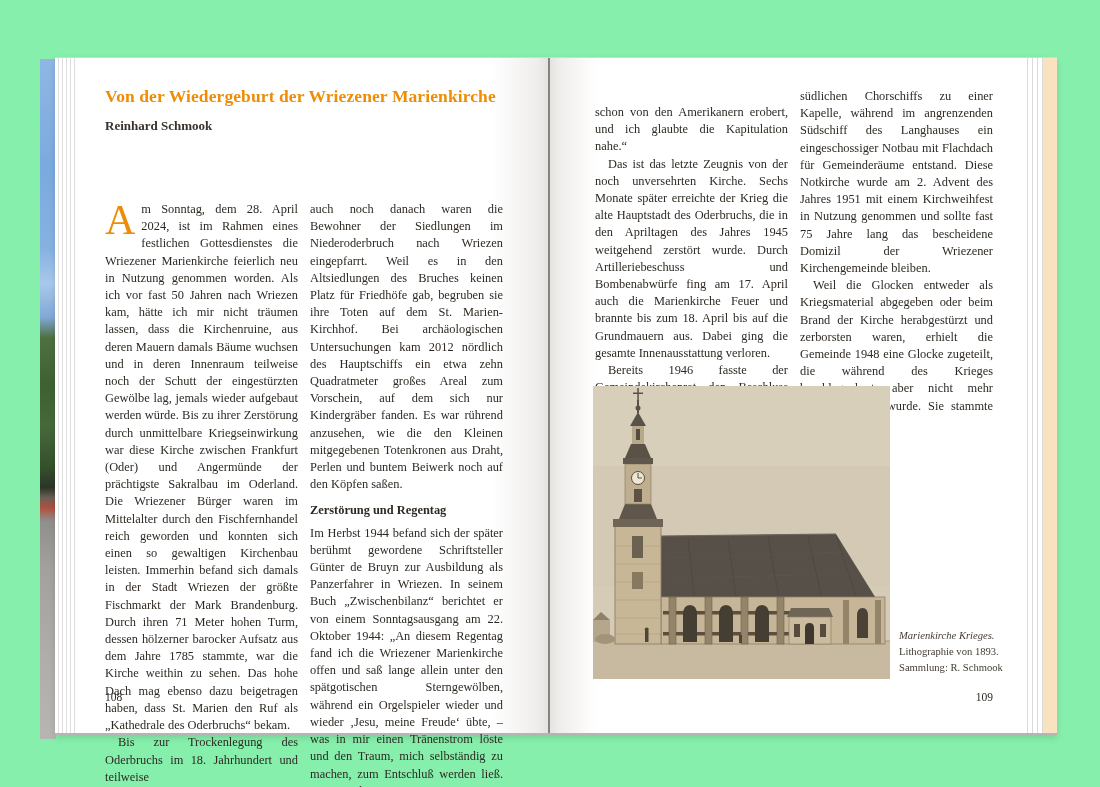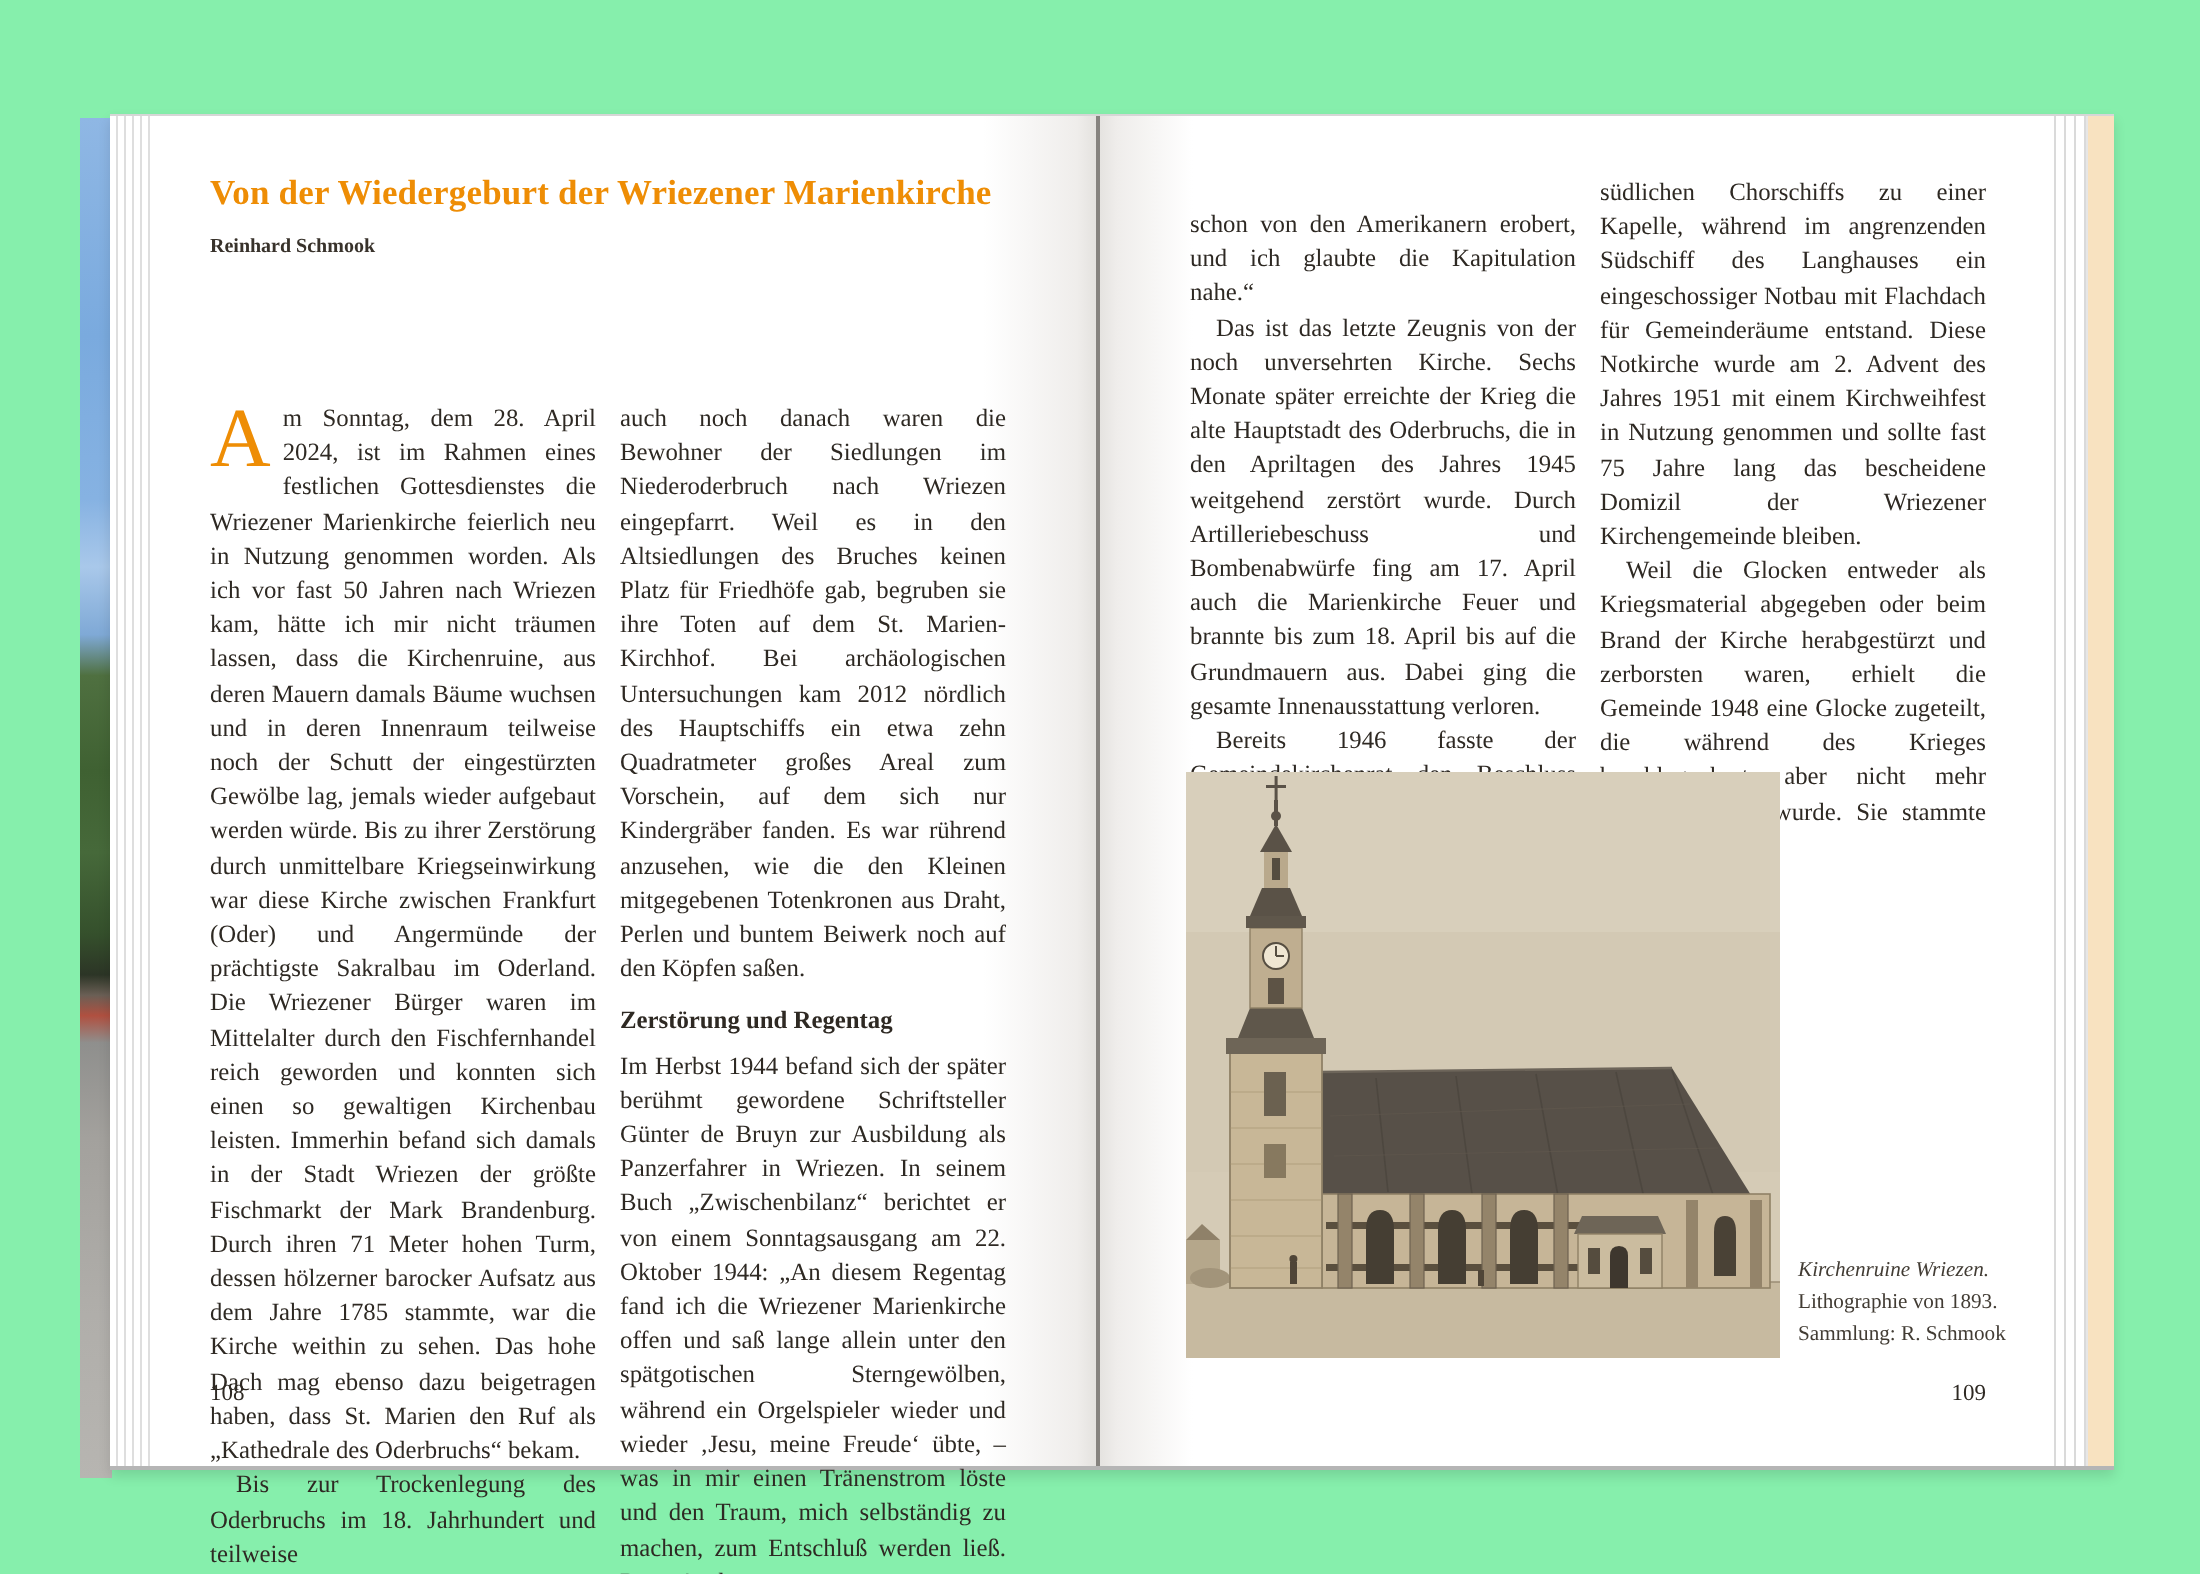--- a/index.html
+++ b/index.html
@@ -51,21 +51,21 @@
     position: absolute; left: 493px; top: 0; width: 1.5px; height: 100%;
     background: #86837f;
   }
 
   .page-title {
     position: absolute; left: 50px; top: 28px; width: 420px;
     font-size: 17.5px; font-weight: bold; color: #ee8d05; letter-spacing: 0.1px;
   }
   .author {
     position: absolute; left: 50px; top: 60px; width: 300px;
-    font-size: 10px; font-weight: bold; color: #38322b;
+    font-size: 13px; font-weight: bold; color: #38322b;
   }
 
   .col { position: absolute; width: 193px; font-size: 12.4px; line-height: 17.2px;
          color: #2e2923; text-align: justify; }
   .col p + p { text-indent: 13px; }
   .subhead { font-weight: bold; margin: 9px 0 5px 0; text-align: left; }
 
   .dropcap {
     float: left; color: #ee8d05; font-size: 42px; line-height: 33px;
     padding: 3px 6px 0 0; font-weight: normal;
@@ -194,21 +194,21 @@
         <rect x="44.3" y="2" width="1.5" height="13" fill="#5a5247"></rect>
         <rect x="40" y="6.5" width="10" height="1.5" fill="#5a5247"></rect>
 
         <rect x="52" y="245" width="3.5" height="11" fill="#4f4537"></rect>
         <circle cx="53.7" cy="243.5" r="2" fill="#4f4537"></circle>
         <rect x="146" y="249" width="3" height="8" fill="#4f4537"></rect>
       </svg>
     </div>
 
     <div class="caption">
-      <div class="cap-italic">Kirchenruine Wriezen.</div>
+      <div class="cap-italic">Marienkirche Krieges.</div>
       <div>Lithographie von 1893.</div>
       <div>Sammlung: R. Schmook</div>
     </div>
 
     <div class="pagenum pagenum-right">109</div>
 
   </div>
 </div>
 
 </body></html>

